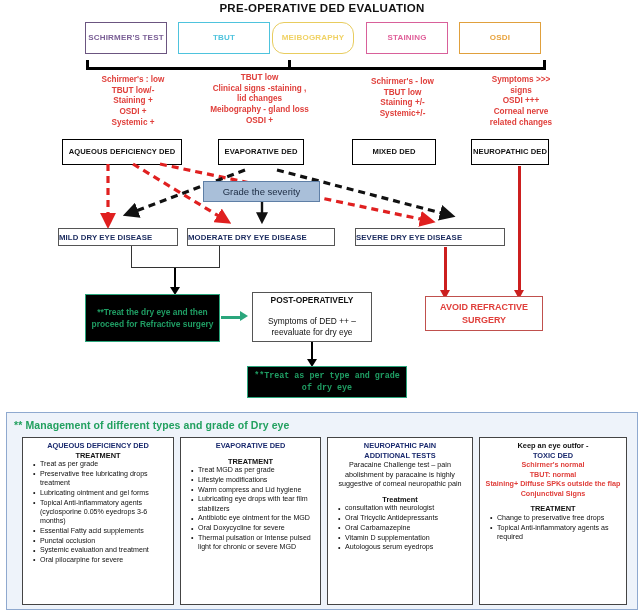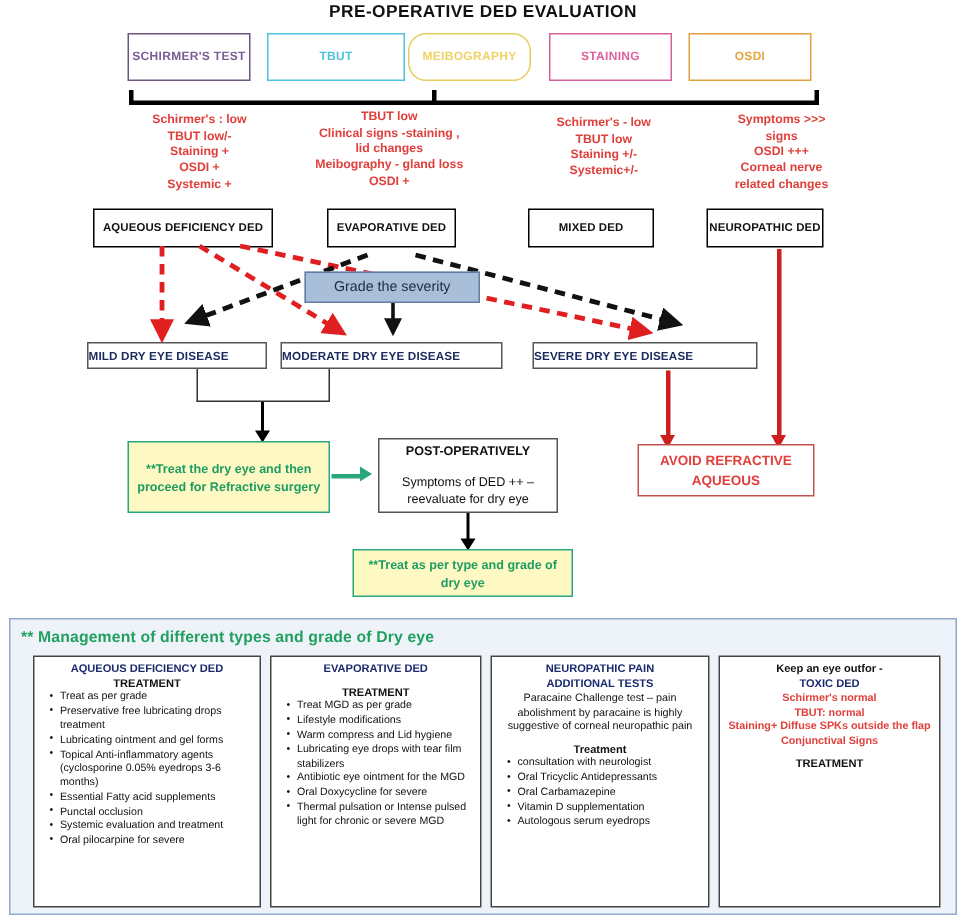--- a/index.html
+++ b/index.html
@@ -53,21 +53,21 @@
 
   
   .sevbox{
     border:1.1px solid #555;background:#fff;
     display:flex;align-items:center;justify-content:flex-start;text-align:center;
     font-size:7.8px;font-weight:bold;color:#1a2a5e;letter-spacing:.1px;
   }
 
   
   .greenbox{
-    border:1.2px solid #2aa67c;background:#fef9c3;
+    border:1.2px solid #2aa67c;background:#000000;
     display:flex;align-items:center;justify-content:center;text-align:center;
     font-size:8.4px;font-weight:bold;color:#1f9d63;line-height:1.45;
     padding:2px 4px;
   }
   
   .postbox{
     border:1.1px solid #555;background:#fff;
     display:flex;flex-direction:column;align-items:center;justify-content:center;
     text-align:center;font-size:8.4px;color:#111;line-height:1.35;padding:3px;
   }
@@ -248,32 +248,32 @@
 <div class="abs arrowright-green" style="left:240px;top:311px;"></div>
 
 <div class="abs postbox" style="left:252px;top:292px;width:120px;height:50px;">
   <div class="p-title">POST-OPERATIVELY</div>
   <div>Symptoms of DED ++ – reevaluate for dry eye</div>
 </div>
 
 <div class="abs vline" style="left:311px;top:342px;height:18px;"></div>
 <div class="abs arrowdown" style="left:307px;top:359px;"></div>
 
-<div class="abs greenbox" style="left:235px;top:366px;width:147px;height:32px;">
+<div class="abs greenbox" style="left:247px;top:366px;width:160px;height:32px;font-family:Liberation Mono, monospace;">
   <span>**Treat as per type and grade of dry eye</span>
 </div>
 
 <div class="abs vline-red" style="left:444px;top:247px;height:45px;"></div>
 <div class="abs arrowdown-red" style="left:440px;top:290px;"></div>
 
 <div class="abs vline-red" style="left:518px;top:166px;height:126px;"></div>
 <div class="abs arrowdown-red" style="left:514px;top:290px;"></div>
 
 <div class="abs avoidbox" style="left:425px;top:296px;width:118px;height:35px;">
-  <span>AVOID REFRACTIVE AQUEOUS</span>
+  <span>AVOID REFRACTIVE SURGERY</span>
 </div>
 
 <div class="abs mgmt-panel" style="left:6px;top:412px;width:632px;height:198px;"></div>
 
 <div class="abs mgmt-title" style="left:14px;top:419px;width:600px;">**  Management of different types and grade of Dry eye</div>
 
 <div class="abs mgmt-col" style="left:22px;top:437px;width:152px;height:168px;">
   <div class="col-head">AQUEOUS DEFICIENCY DED</div>
   <div class="col-sub">TREATMENT</div>
   <ul class="bul">
@@ -320,13 +320,17 @@
 
 <div class="abs mgmt-col" style="left:479px;top:437px;width:148px;height:168px;">
   <div class="col-sub">Keep an eye outfor -</div>
   <div class="col-head">TOXIC DED</div>
   <div class="col-note red">Schirmer's normal</div>
   <div class="col-note red">TBUT: normal</div>
   <div class="col-note red">Staining+ Diffuse SPKs outside the flap</div>
   <div class="col-note red">Conjunctival Signs</div>
   <div class="spacer6"></div>
   <div class="col-sub">TREATMENT</div>
+  <ul class="bul">
+    <li>Change to preservative free drops</li>
+    <li>Topical Anti-inflammatory agents as required</li>
+  </ul>
 </div>
 
 </body></html>

